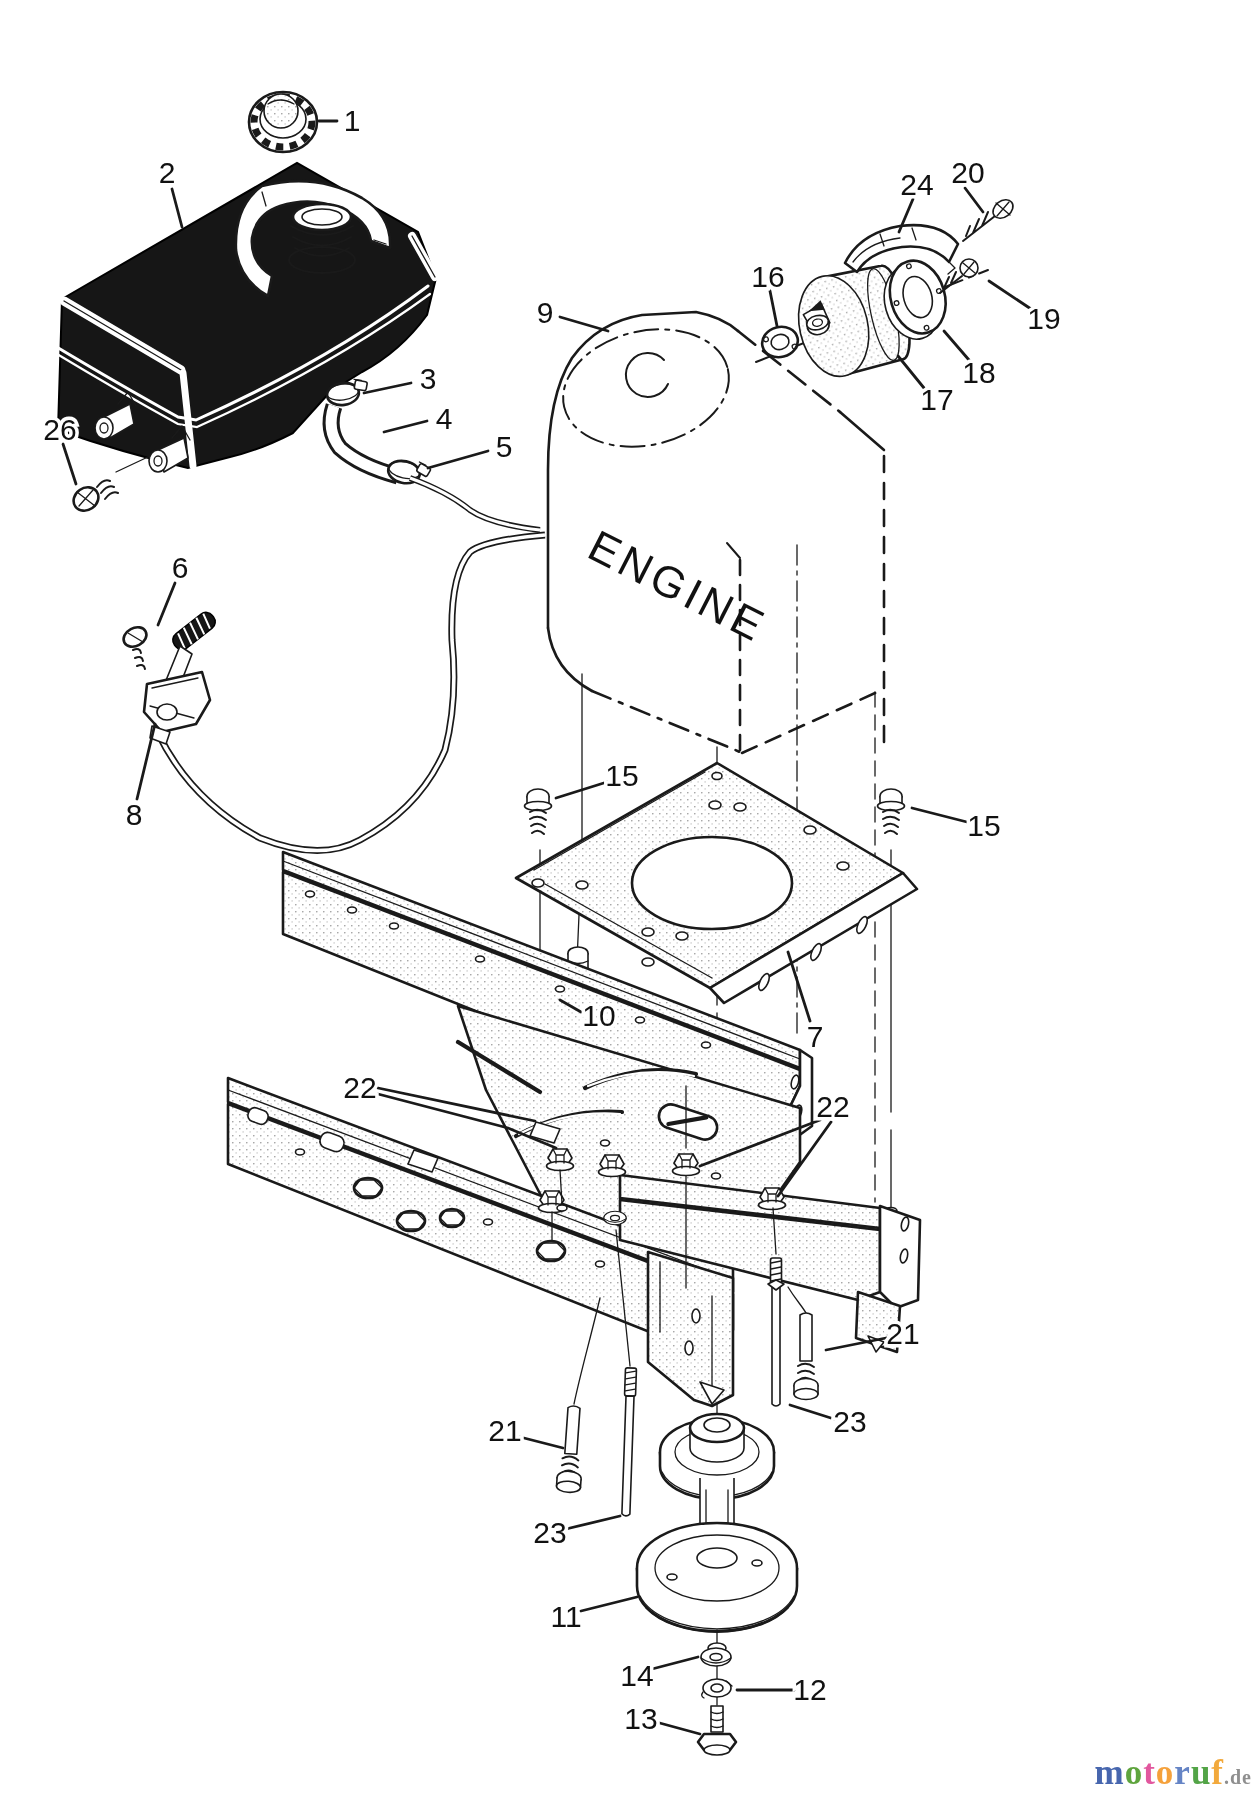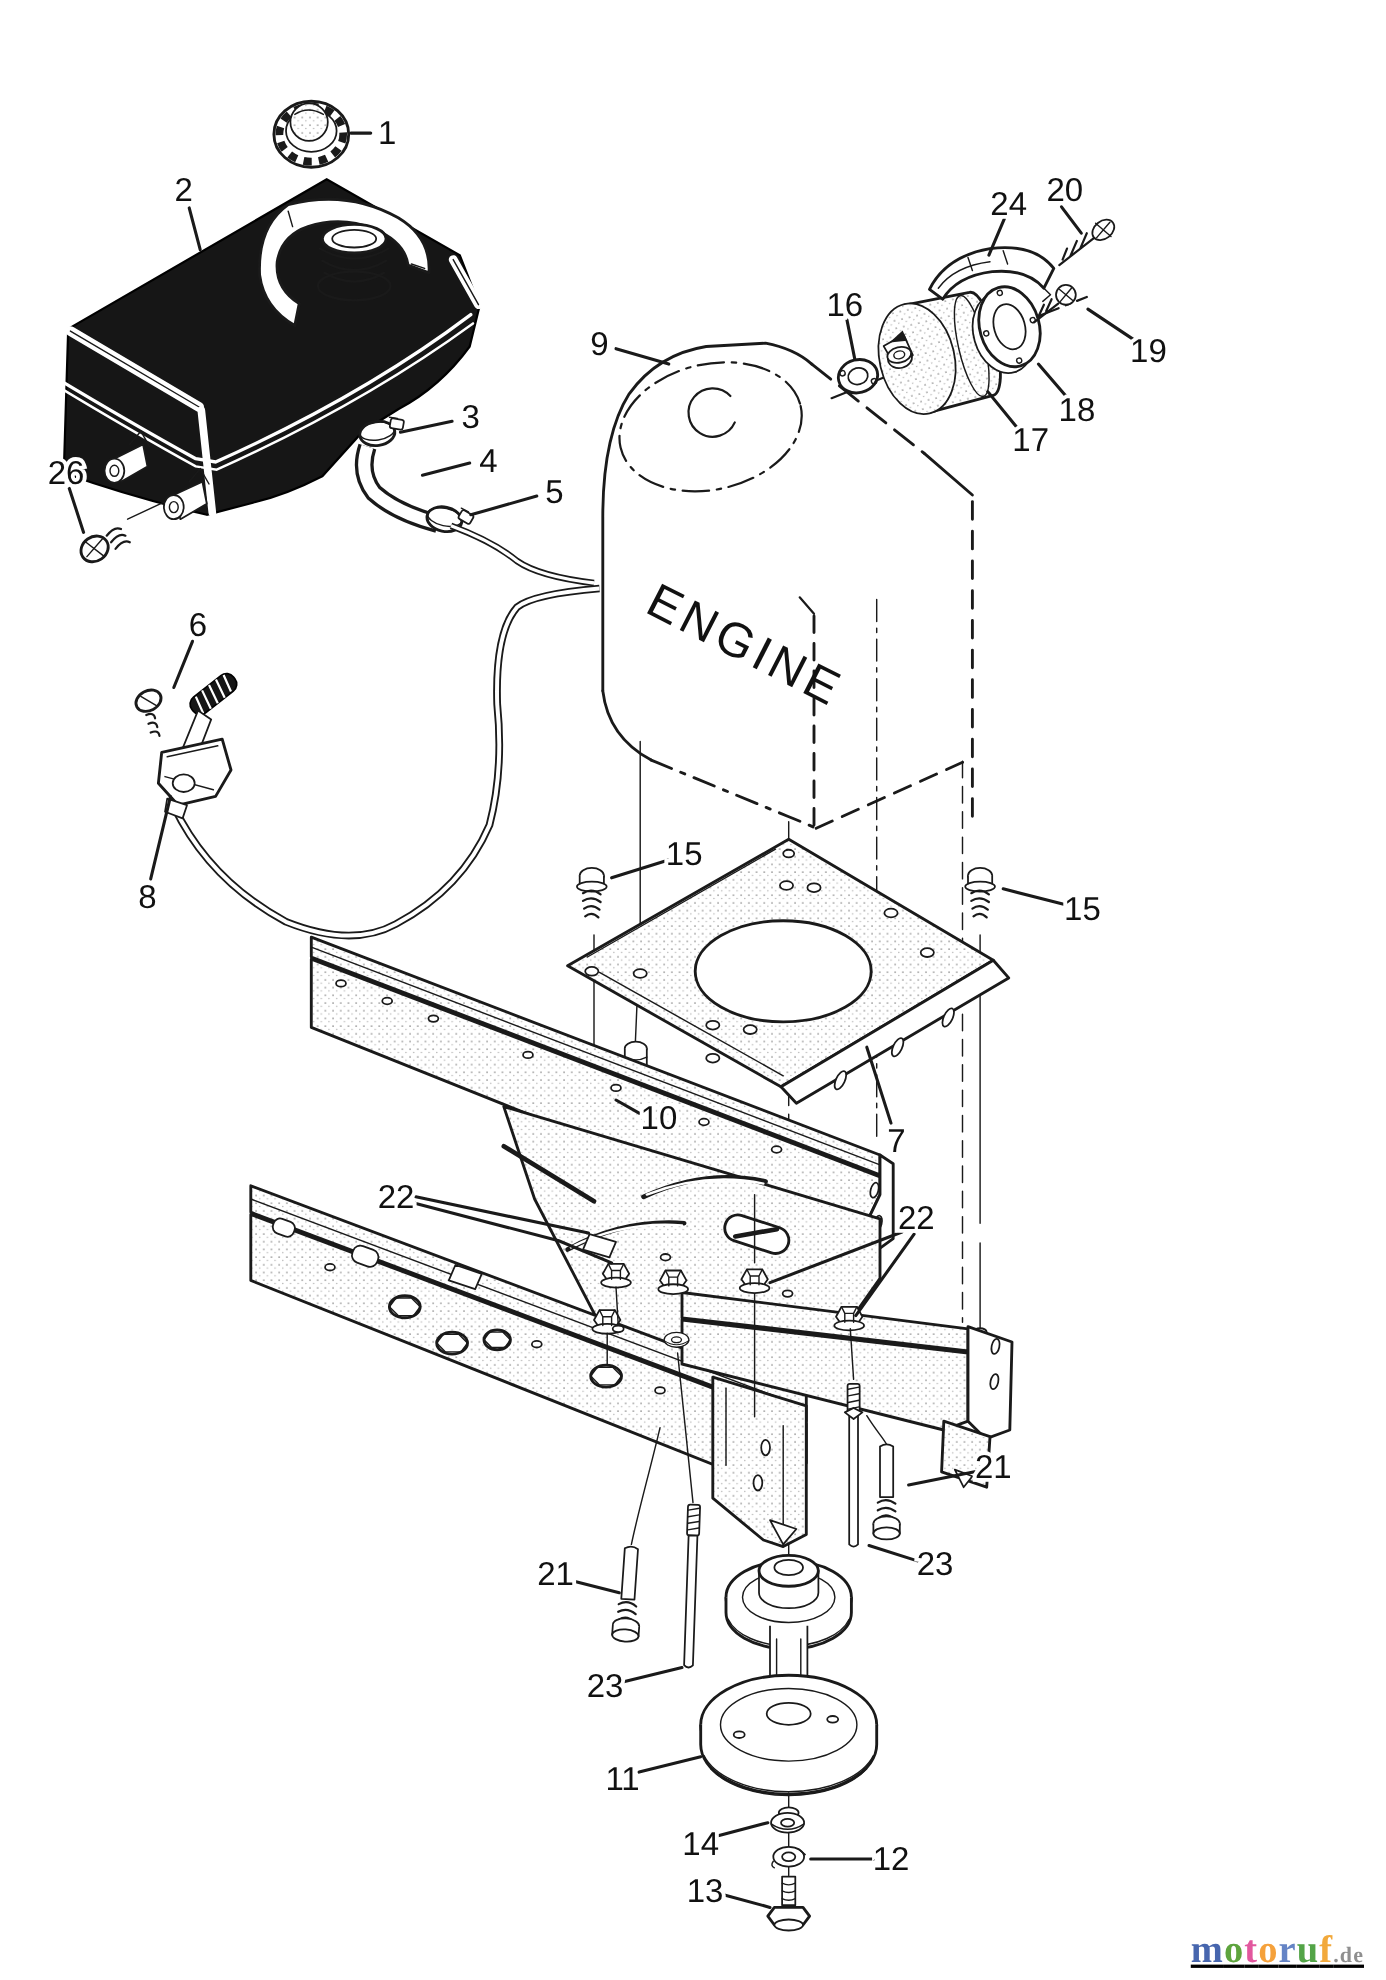--- a/index.html
+++ b/index.html
@@ -14,22 +14,22 @@
   .fw  {fill:#fff;stroke:#1a1a1a;stroke-width:2.6;stroke-linejoin:round;}
   .fw1 {fill:#fff;stroke:#1a1a1a;stroke-width:1.6;stroke-linejoin:round;}
   .st  {fill:url(#stip);stroke:#1a1a1a;stroke-width:2.6;stroke-linejoin:round;}
   .st1 {fill:url(#stip);stroke:#1a1a1a;stroke-width:1.6;stroke-linejoin:round;}
   .blk {fill:#161616;stroke:#000;stroke-width:2;}
   .wln {fill:none;stroke:#fff;stroke-linecap:round;}
   .ld  {fill:none;stroke:#1a1a1a;stroke-width:2.8;stroke-linecap:round;}
   .co text{font-family:"Liberation Sans",sans-serif;font-size:30px;fill:#111;
            text-anchor:middle;paint-order:stroke;stroke:#fff;stroke-width:7;}
   .eng {font-family:"Liberation Sans",sans-serif;font-size:44px;fill:#111;letter-spacing:4px;}
-  .wm{position:absolute;right:20px;bottom:10px;font-family:"Liberation Serif","DejaVu Serif",serif;
-      font-weight:700;font-size:35px;letter-spacing:1px;line-height:1;text-decoration:underline;}
+  .wm{position:absolute;right:8px;bottom:10px;font-family:"Liberation Serif","DejaVu Serif",serif;
+      font-weight:700;font-size:35px;letter-spacing:1px;line-height:1;}
   .wm .suf{font-size:20px;font-weight:700;}
 </style>
 </head>
 <body>
 
 <div class="stage">
 <svg viewBox="0 0 1260 1800" width="1260" height="1800">
   <defs>
     <pattern id="stip" patternUnits="userSpaceOnUse" width="7" height="7">
       <rect width="7" height="7" fill="#fff"></rect>

